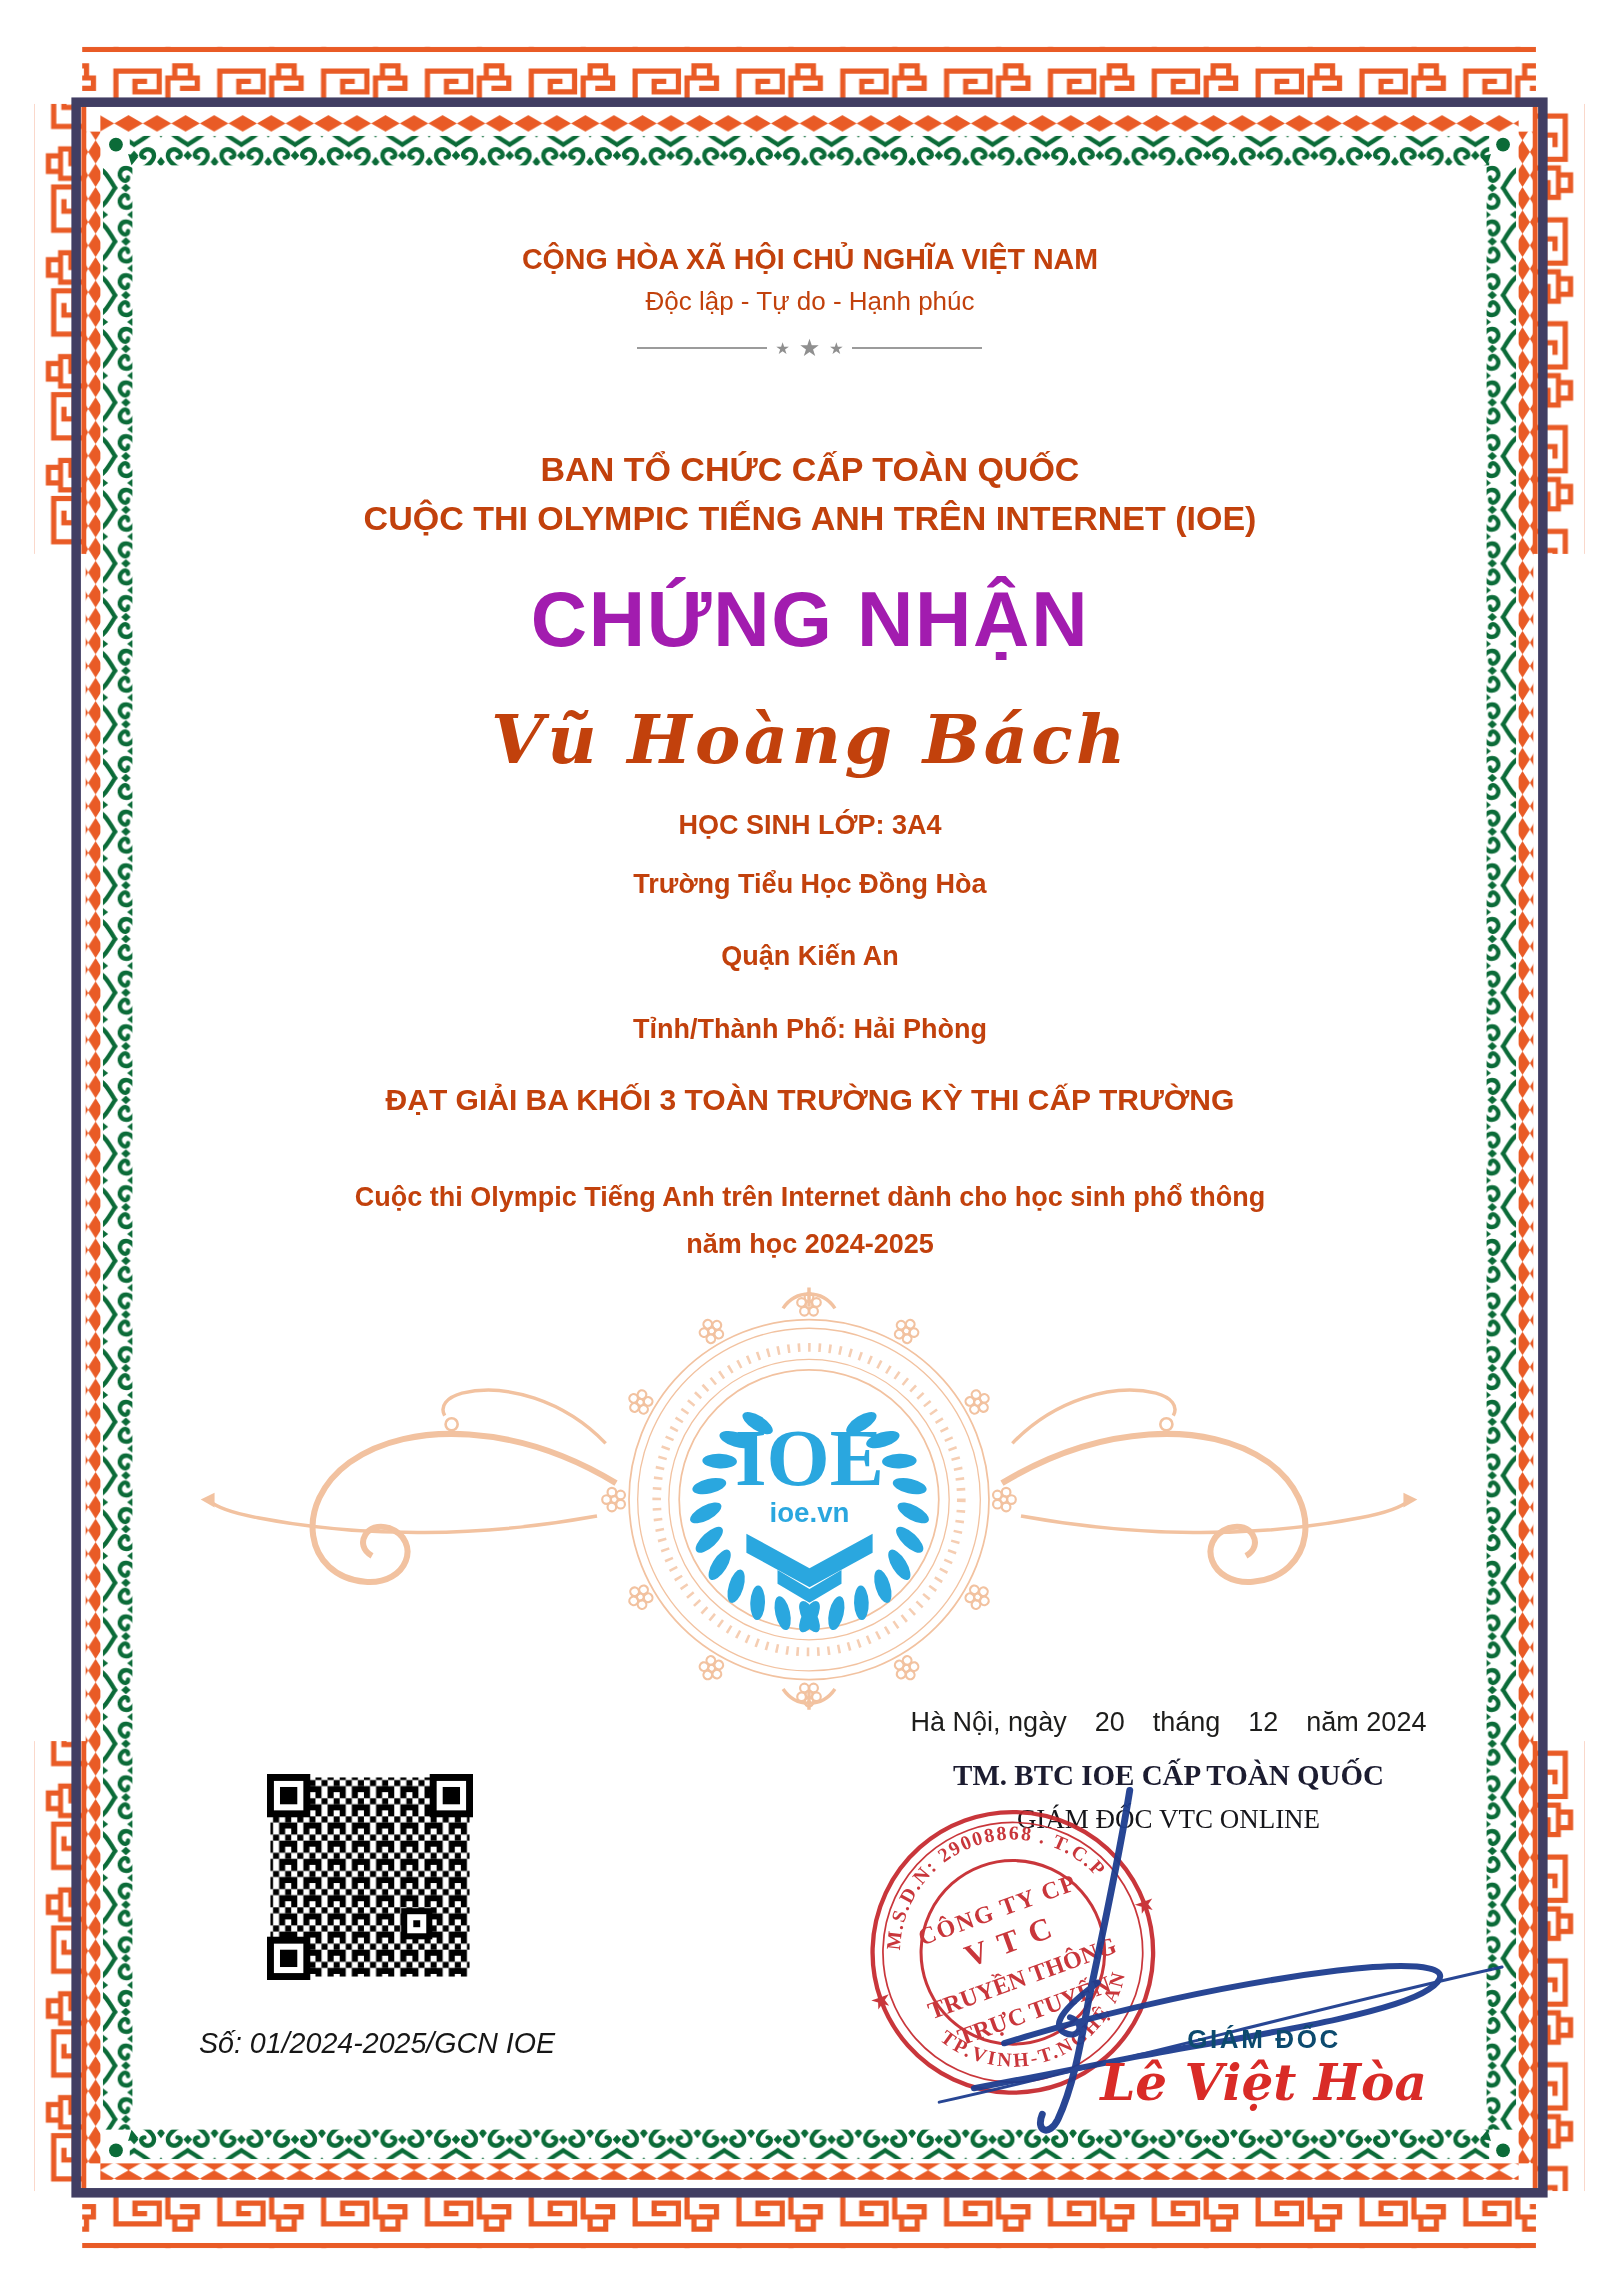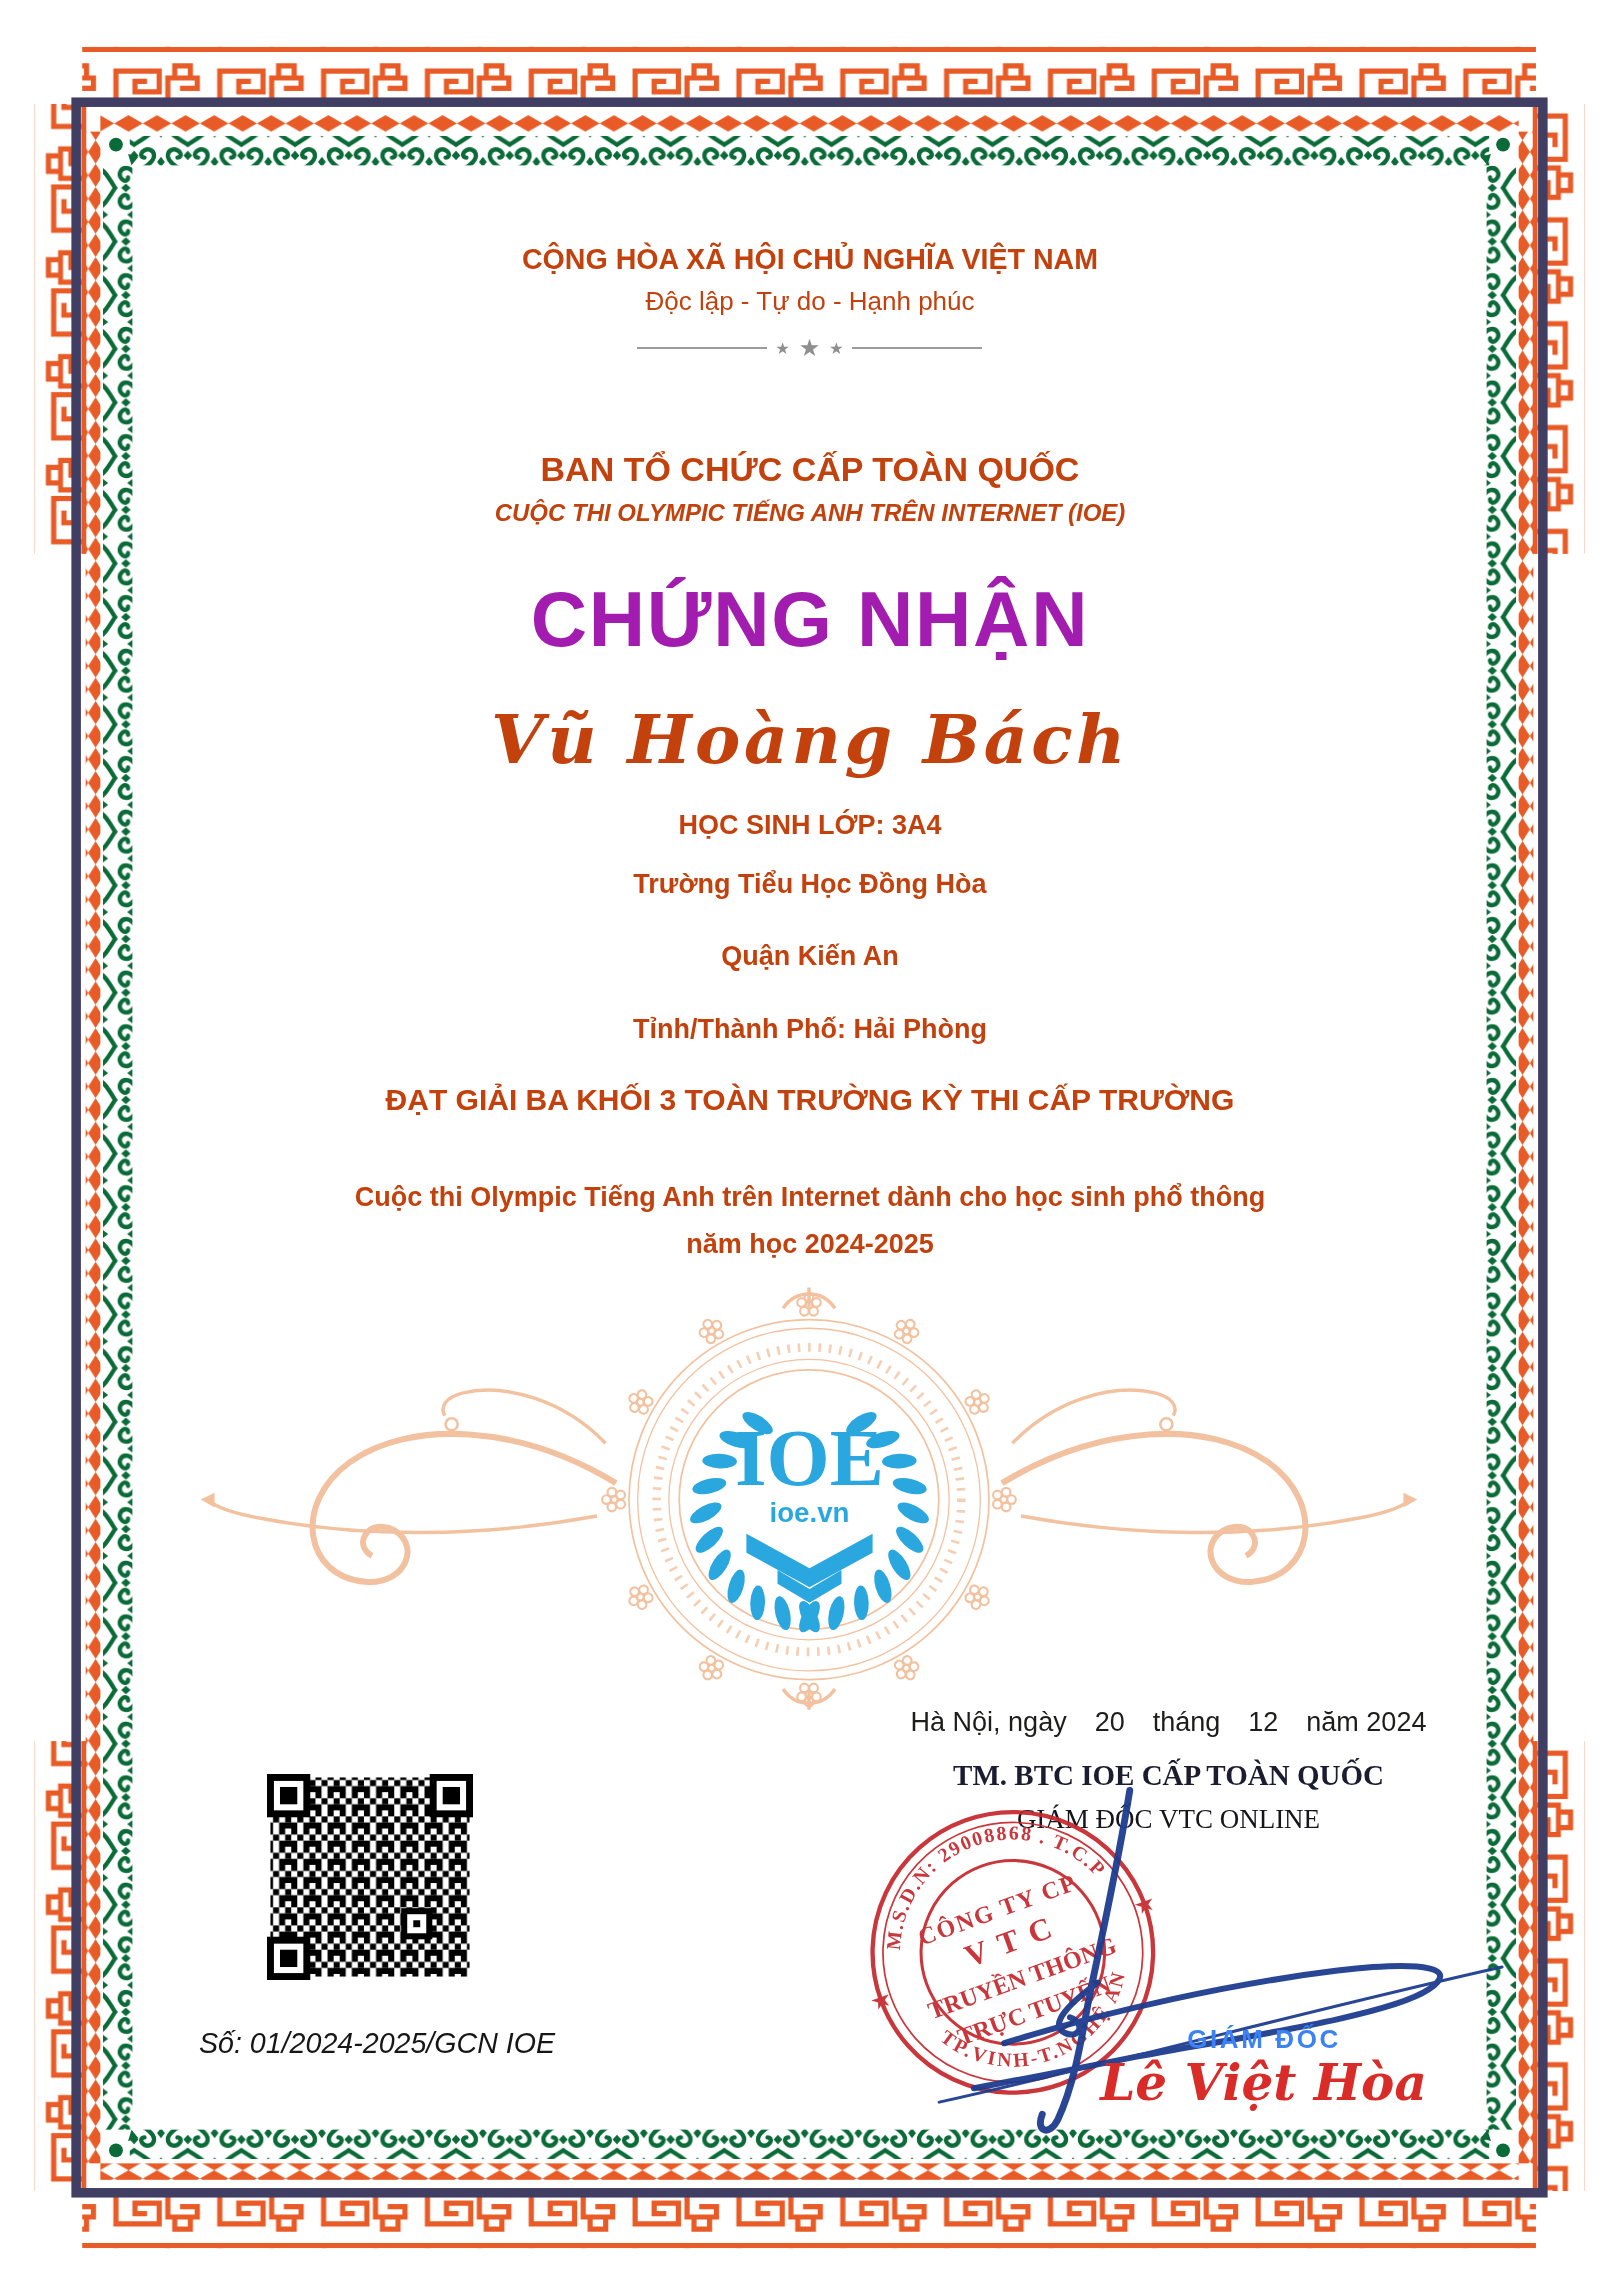--- a/index.html
+++ b/index.html
@@ -110,21 +110,21 @@
 
   <div class="divider">
     <div class="divline"></div>
     <span class="star-sm">★</span>
     <span class="star-lg">★</span>
     <span class="star-sm">★</span>
     <div class="divline"></div>
   </div>
 
   <div class="cline b" style="top:450px;font-size:34px;">BAN TỔ CHỨC CẤP TOÀN QUỐC</div>
-  <div class="cline b" style="top:499px;font-size:24px;font-style:italic;">CUỘC THI OLYMPIC TIẾNG ANH TRÊN INTERNET (IOE)</div>
+  <div class="cline b" style="top:499px;font-size:34px;">CUỘC THI OLYMPIC TIẾNG ANH TRÊN INTERNET (IOE)</div>
 
   <div class="cline title-red" style="top:574px;">CHỨNG NHẬN</div>
   <div class="cline script" style="top:699px;font-size:68px;letter-spacing:3.5px;">Vũ Hoàng Bách</div>
   <div class="cline b" style="top:810px;font-size:27px;">HỌC SINH LỚP: 3A4</div>
   <div class="cline b" style="top:869px;font-size:27px;">Trường Tiểu Học Đồng Hòa</div>
   <div class="cline b" style="top:941px;font-size:27px;">Quận Kiến An</div>
   <div class="cline b" style="top:1014px;font-size:27px;">Tỉnh/Thành Phố: Hải Phòng</div>
   <div class="cline b" style="top:1083px;font-size:30px;">ĐẠT GIẢI BA KHỐI 3 TOÀN TRƯỜNG KỲ THI CẤP TRƯỜNG</div>
   <div class="cline b" style="top:1182px;font-size:27px;">Cuộc thi Olympic Tiếng Anh trên Internet dành cho học sinh phổ thông</div>
   <div class="cline b" style="top:1229px;font-size:27px;">năm học 2024-2025</div>
@@ -261,21 +261,21 @@
       </g>
     </g>
     <g fill="none" stroke="#1D3D8F" stroke-linecap="round" opacity="0.95">
       <path stroke-width="8" d="M1305,2068 C1292,2150 1272,2240 1258,2308 C1250,2350 1242,2405 1222,2448 C1212,2468 1196,2462 1204,2442"></path>
       <path stroke-width="7" d="M1268,2290 C1238,2312 1210,2338 1230,2348 C1248,2356 1254,2336 1236,2330"></path>
       <path stroke-width="7" d="M1160,2360 C1280,2322 1430,2290 1545,2276 C1650,2264 1686,2274 1650,2298 C1605,2328 1440,2352 1310,2376 C1250,2388 1190,2400 1125,2412"></path>
       <path stroke-width="3.5" d="M1085,2428 C1300,2380 1520,2320 1735,2272"></path>
     </g>
   </svg>
 
-  <div class="abs b" style="left:1134px;top:2024px;width:260px;text-align:center;font-size:26px;letter-spacing:2.6px;color:#3b82f6;">GIÁM ĐỐC</div>
+  <div class="abs b" style="left:1134px;top:2024px;width:260px;text-align:center;font-size:26px;letter-spacing:2.6px;color:#0c4a6e;">GIÁM ĐỐC</div>
   <div class="abs script" style="left:1056px;top:2053px;width:415px;text-align:center;font-size:50px;color:#D92B27;">Lê Việt Hòa</div>
 
   <svg class="svgabs" style="left:267px;top:1774px" width="206" height="206" viewBox="0 0 238 238">
     <defs>
       <pattern id="qrp" width="28" height="21" patternUnits="userSpaceOnUse">
         <g fill="#000">
           <rect x="0" y="0" width="7" height="7"></rect>
             <rect x="14" y="0" width="7" height="7"></rect>
           <rect x="7" y="7" width="7" height="7"></rect>
             <rect x="21" y="7" width="7" height="7"></rect>

